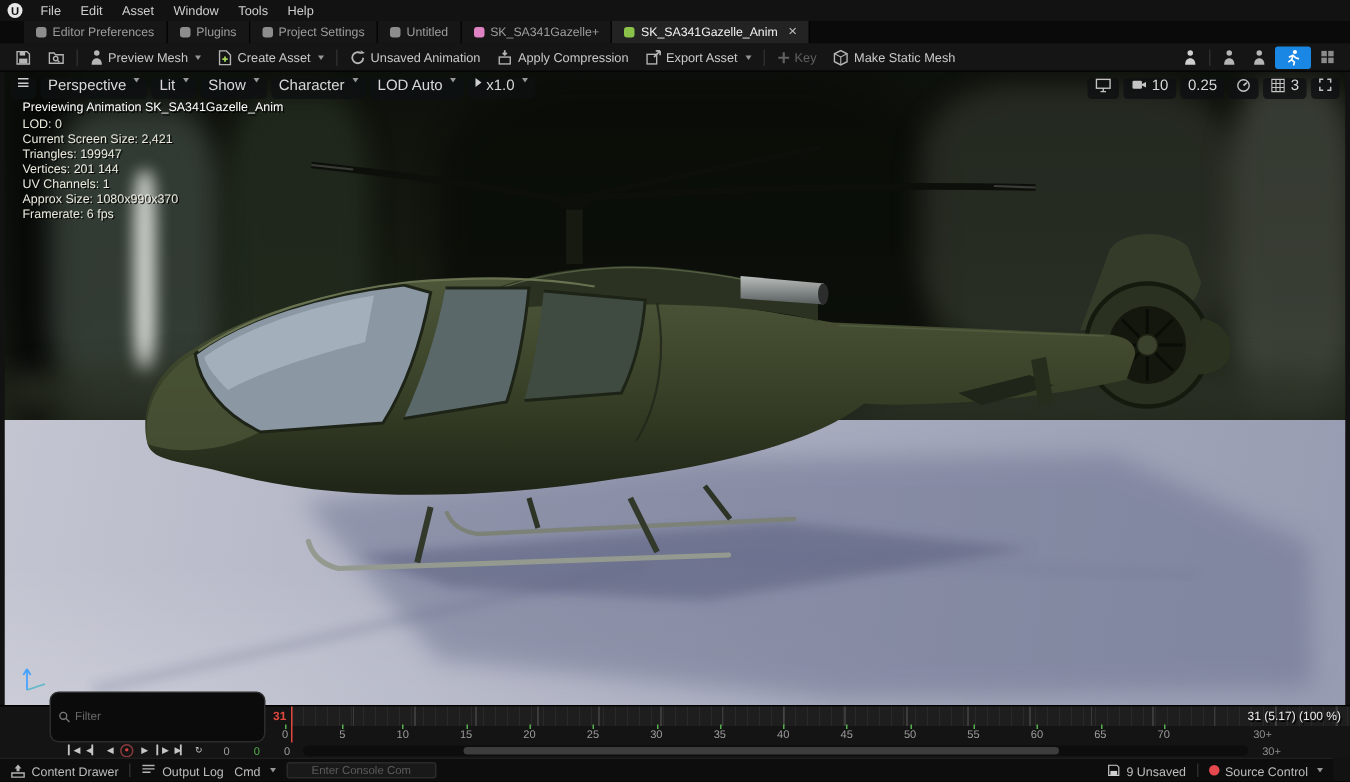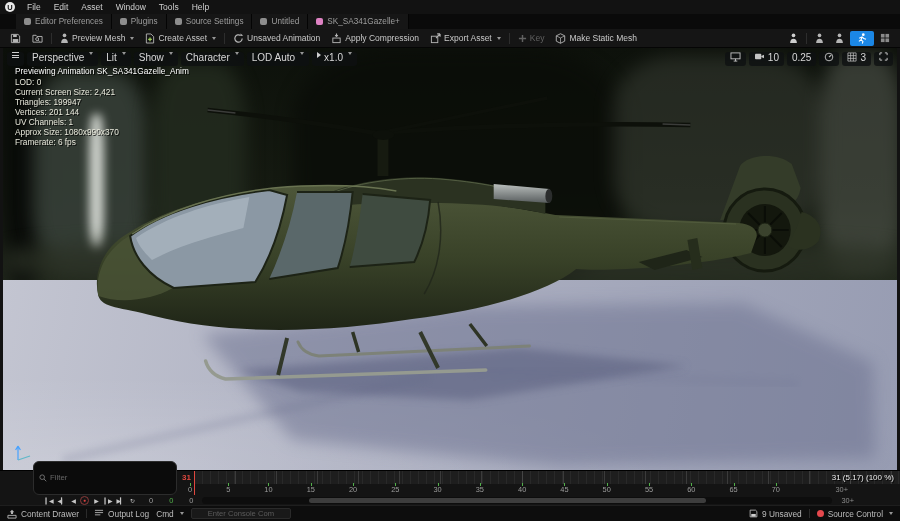--- a/index.html
+++ b/index.html
@@ -67,21 +67,21 @@
 .transport{display:flex;align-items:center;gap:2px;margin-left:44px}
 .tctl{min-width:10px;height:10px;display:flex;align-items:center;justify-content:center;font-size:6px;color:#c6c6c6;letter-spacing:-1px}
 .tctl.rec{width:9px;height:9px;min-width:9px;border:1px solid #8a3a3a;border-radius:50%;color:var(--record-red,#d84040);font-size:5px;letter-spacing:0}
 .tvals{display:flex;gap:16px;margin-left:12px;font-size:7.4px;color:#9c9c9c}
 .tvals .g{color:var(--tick-green,#52b14a)}
 .scrollbar{flex:1;height:7px;margin:0 9px;background:#0d0d0d;border-radius:4px;position:relative}
 .thumb{position:absolute;left:17%;width:63%;top:1px;bottom:1px;background:#3d3d3d;border-radius:3px}
 .rangeC{font-size:7.4px;color:#8d8d8d}
 
 
-.statusbar{position:absolute;top:505px;left:0;right:0;height:16px;background:#0d0d0d;border-top:1px solid #1e1e1e;display:flex;align-items:center;padding:0 7px;gap:7px;font-size:8.3px;color:#bdbdbd;z-index:40}
+.statusbar{position:absolute;top:505px;left:0;right:11px;height:16px;background:#0d0d0d;border-top:1px solid #1e1e1e;display:flex;align-items:center;padding:0 7px;gap:7px;font-size:8.3px;color:#bdbdbd;z-index:40}
 .sbtn{display:flex;align-items:center;gap:4px;white-space:nowrap}
 .ssep{width:1px;height:9px;background:#2b2b2b}
 .console{width:100px;height:11px;background:#191919;border:1px solid #2a2a2a;border-radius:2px;display:flex;align-items:center;padding:0 16px}
 .console input{flex:1;min-width:0;background:transparent;border:none;outline:none;color:#aaa;font-size:7.6px;font-family:inherit}
 .console input::placeholder{color:#5c5c5c}
 .sspacer{flex:1}
 .scdot{width:7px;height:7px;border-radius:50%;background:var(--source-control-red,#e5484d)}
 </style>
 </head>
 <body>
@@ -102,29 +102,34 @@
     <div class="tab">
       <span class="tabicon ti-gray"></span>
       <span>Editor Preferences</span>
     </div>
     <div class="tab">
       <span class="tabicon ti-gray"></span>
       <span>Plugins</span>
     </div>
     <div class="tab">
       <span class="tabicon ti-gray"></span>
-      <span>Source Settings</span>
+      <span>Project Settings</span>
     </div>
     <div class="tab">
       <span class="tabicon ti-gray"></span>
       <span>Untitled</span>
     </div>
     <div class="tab">
       <span class="tabicon ti-pink"></span>
       <span>SK_SA341Gazelle+</span>
+    </div>
+    <div class="tab active">
+      <span class="tabicon ti-green"></span>
+      <span>SK_SA341Gazelle_Anim</span>
+      <span class="close">×</span>
     </div>
   </div>
 
   <div class="toolbar">
     <div class="tbtn">
       <span>
           <svg width="11" height="11" viewBox="0 0 12 12">
             <path d="M1.5 1.5h7.2L10.5 3.3v7.2h-9z" fill="none" stroke="#b5b5b5"></path>
             <rect x="3.4" y="1.8" width="4" height="2.6" fill="#b5b5b5"></rect>
             <rect x="3" y="6.6" width="6" height="3.6" fill="#b5b5b5"></rect>

